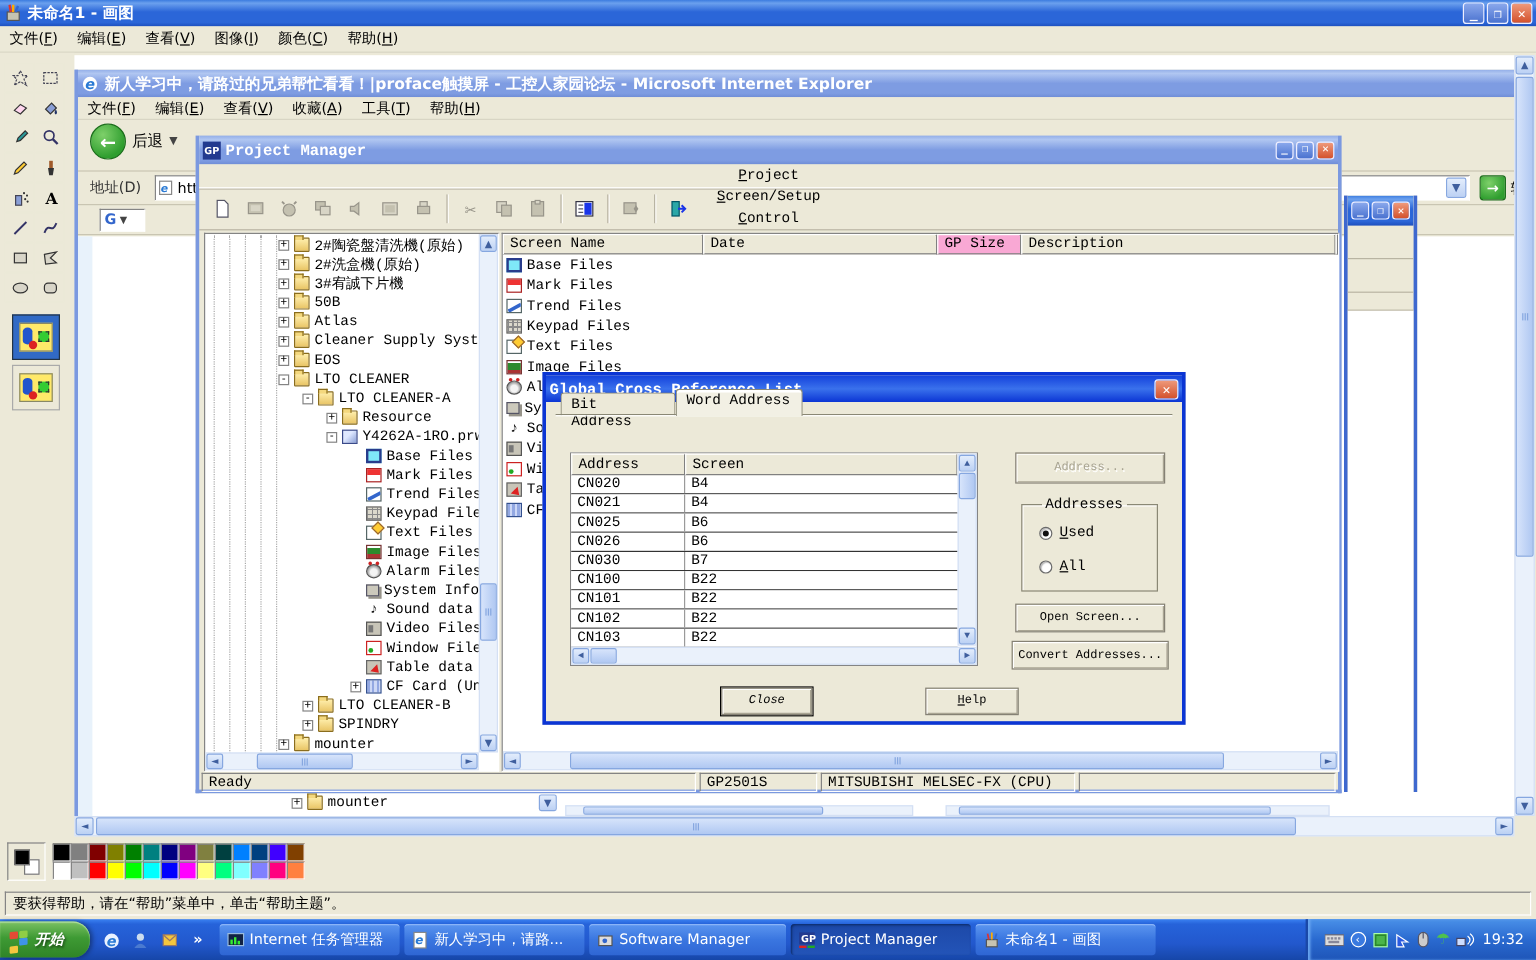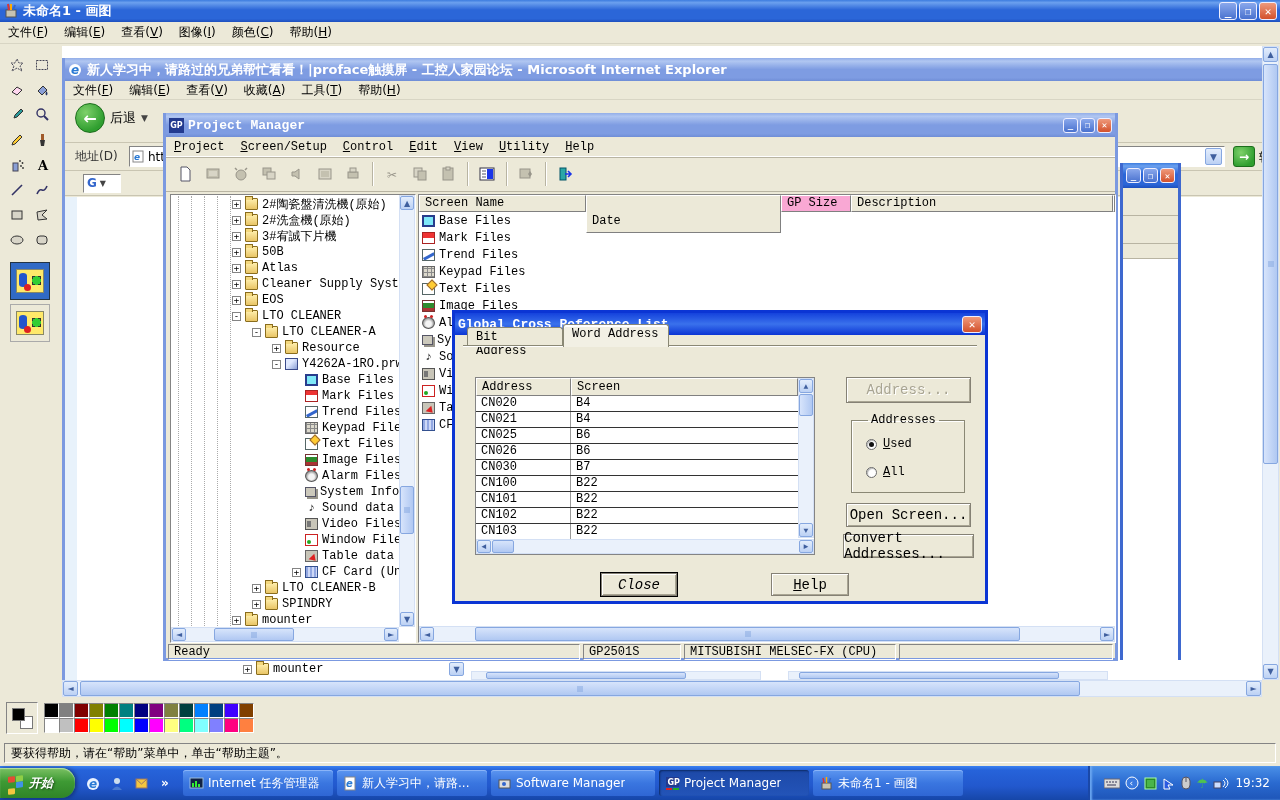--- a/index.html
+++ b/index.html
@@ -16,21 +16,21 @@
   .grad-dialog   { background:linear-gradient(180deg,#1442dc,#3a71ec 50%,#0b35d4); }
   .capbtn { width:18px; height:18px; border-radius:3px; border:1px solid #eef; margin-left:2px; flex:none;
             display:flex; align-items:center; justify-content:center; color:#fff; font-size:11px; font-weight:bold;
             background:linear-gradient(180deg,#8aa8ec,#4a72cf); font-family:"DejaVu Sans Mono",monospace; }
   .capbtn.close { background:linear-gradient(180deg,#ef9a7c,#d3512c); }
   .capbtn.small { width:15px; height:15px; font-size:9px; }
   .menu-row { display:flex; align-items:center; background:#ece9d8; }
   .menu-item { padding:2px 8px; white-space:nowrap; }
   .sunken { border:1px solid; border-color:#848484 #fff #fff #848484; }
   .btn { background:#ece9d8; border:1px solid #858175; box-shadow:inset 1px 1px 0 #fff, inset -1px -1px 0 #a9a593;
-         display:flex; align-items:center; justify-content:center; font-family:"Liberation Mono","DejaVu Sans Mono",monospace; font-size:14px; }
+         display:flex; align-items:center; justify-content:center; font-family:"Liberation Mono","DejaVu Sans Mono",monospace; font-size:10px; }
   .btn.default { box-shadow:inset 1px 1px 0 #fff, inset -1px -1px 0 #a9a593, 0 0 0 1px #000; }
   .btn.disabled { color:#a8a492; text-shadow:1px 1px 0 #fff; }
 
   
   .sbtrack-h { background:#eaf1fb; border:1px solid #d4e0f4; }
   .sbtrack-v { background:#eaf1fb; border:1px solid #d4e0f4; }
   .sbthumb { background:linear-gradient(180deg,#d7e4fb,#b0c8f2); border:1px solid #86a7e0; border-radius:2px; position:absolute; }
   .sbthumb.v { background:linear-gradient(90deg,#d7e4fb,#b0c8f2); }
   .sbbtn { background:linear-gradient(180deg,#e3edfc,#bcd1f4); border:1px solid #86a7e0; border-radius:2px; color:#3f5f9e;
            display:flex; align-items:center; justify-content:center; font-size:8px; position:absolute; }
@@ -370,21 +370,21 @@
 
 <div class="abs" style="left:163px;top:113px;width:955px;height:548px;z-index:4;background:#ece9d8;border:3px solid #7b99e0;border-top:none;">
   <div class="titlebar grad-inactive" style="height:24px;">
     <span class="tbico" style="margin-right:4px;background:#223a8f;color:#fff;font-size:8px;font-weight:bold;display:flex;align-items:center;justify-content:center;">GP</span>
     <span class="mono" style="font-size:13px;">Project Manager</span>
     <span style="flex:1"></span>
     <span class="capbtn small">_</span>
     <span class="capbtn small">❐</span>
     <span class="capbtn small close">✕</span>
   </div>
-  <div class="menu-row mono" id="pm-menu" style="height:20px;border-bottom:1px solid #fff;box-shadow:0 1px 0 #b8b4a2;">
+  <div class="menu-row mono" id="pm-menu" style="height:20px;border-bottom:1px solid #fff;box-shadow:0 1px 0 #b8b4a2;flex-direction:column;">
       <span class="menu-item"><u>P</u>roject</span>
       <span class="menu-item"><u>S</u>creen/Setup</span>
       <span class="menu-item"><u>C</u>ontrol</span>
       <span class="menu-item"><u>E</u>dit</span>
       <span class="menu-item"><u>V</u>iew</span>
       <span class="menu-item"><u>U</u>tility</span>
       <span class="menu-item"><u>H</u>elp</span>
     </div>
   <div class="flex" id="pm-toolbar" style="height:35px;border-bottom:1px solid #b8b4a2;padding-left:6px;gap:2px;">
       <span style="width: 26px; height: 26px; display: flex; align-items: center; justify-content: center;">
@@ -634,21 +634,21 @@
             <i></i>
           </span>
         </div>
       <div class="sbbtn" style="right:0;top:0;width:14px;height:13px;">►</div>
     </div>
   </div>
 
   <div class="abs sunken" style="left:252px;top:81px;width:698px;height:449px;background:#fff;overflow:hidden;">
     <div id="pm-list-header" style="display:flex;height:17px;">
         <div class="mono" style="width: 167px; flex: 0 0 auto; background: rgb(236, 233, 216); border-width: 1px; border-style: solid; border-image: initial; border-color: rgb(255, 255, 255) rgb(128, 128, 128) rgb(128, 128, 128) rgb(255, 255, 255); padding: 0px 5px; height: 17px; line-height: 15px; overflow: hidden;">Screen Name</div>
-        <div class="mono" style="width: 195px; flex: 0 0 auto; background: rgb(236, 233, 216); border-width: 1px; border-style: solid; border-image: initial; border-color: rgb(255, 255, 255) rgb(128, 128, 128) rgb(128, 128, 128) rgb(255, 255, 255); padding: 18px 5px; height: 17px; line-height: 15px; overflow: hidden;">Date</div>
+        <div class="mono" style="width: 195px; flex: 0 0 auto; background: rgb(236, 233, 216); border-width: 1px; border-style: solid; border-image: initial; border-color: rgb(255, 255, 255) rgb(128, 128, 128) rgb(128, 128, 128) rgb(255, 255, 255); padding: 0px 5px; height: 17px; line-height: 15px; overflow: hidden;">Date</div>
         <div class="mono" style="width: 70px; flex: 0 0 auto; background: #f9a8d4; border-width: 1px; border-style: solid; border-image: initial; border-color: rgb(255, 255, 255) rgb(128, 128, 128) rgb(128, 128, 128) rgb(255, 255, 255); padding: 0px 5px; height: 17px; line-height: 15px; overflow: hidden;">GP Size</div>
         <div class="mono" style="width: 262px; flex: 0 0 auto; background: rgb(236, 233, 216); border-width: 1px; border-style: solid; border-image: initial; border-color: rgb(255, 255, 255) rgb(128, 128, 128) rgb(128, 128, 128) rgb(255, 255, 255); padding: 0px 5px; height: 17px; line-height: 15px; overflow: hidden;">Description</div>
         <div style="flex: 1 1 0%; background: rgb(236, 233, 216); border-width: 1px; border-style: solid; border-image: initial; border-color: rgb(255, 255, 255) rgb(128, 128, 128) rgb(128, 128, 128) rgb(255, 255, 255);"></div>
       </div>
     <div id="pm-list-rows">
         <div class="list-row">
           <span class="fic ic-base"></span>
           <span>Base Files</span>
         </div>
         <div class="list-row">

